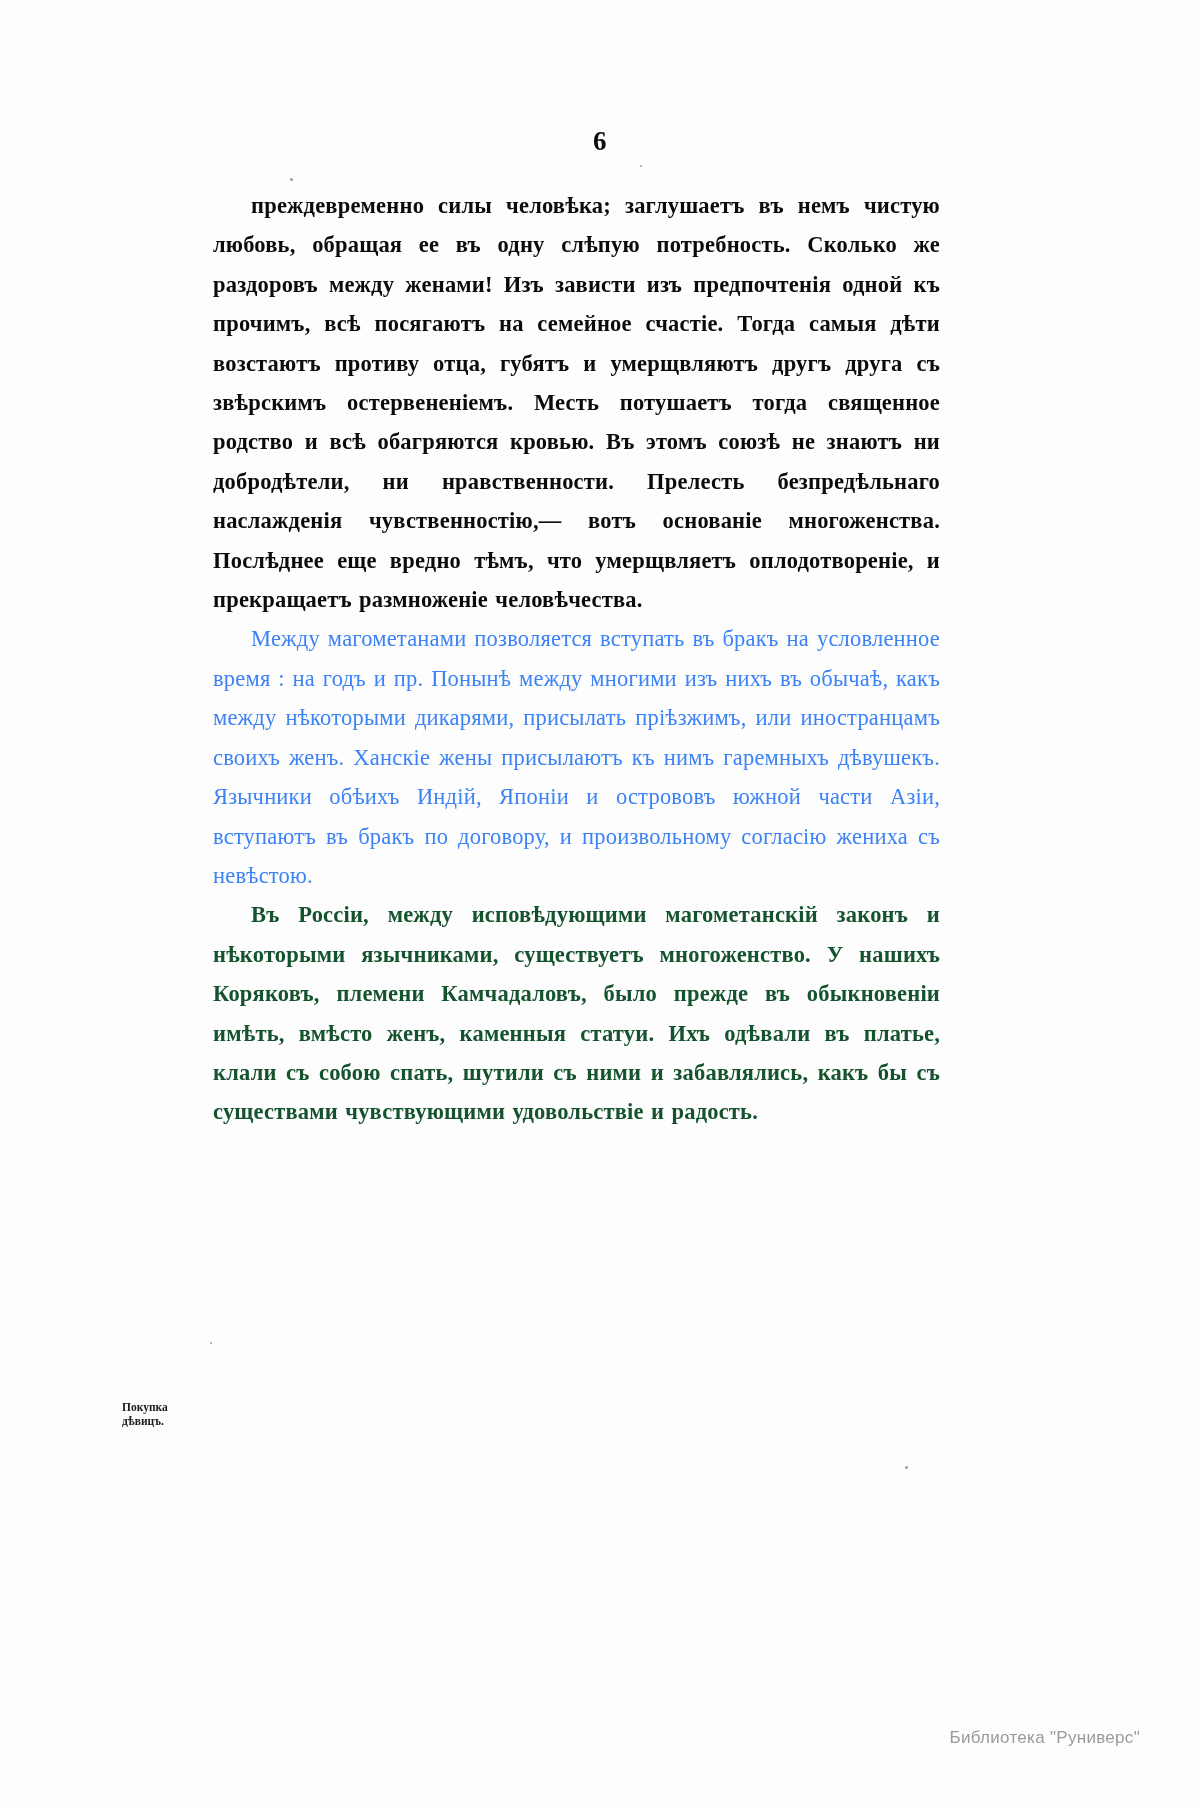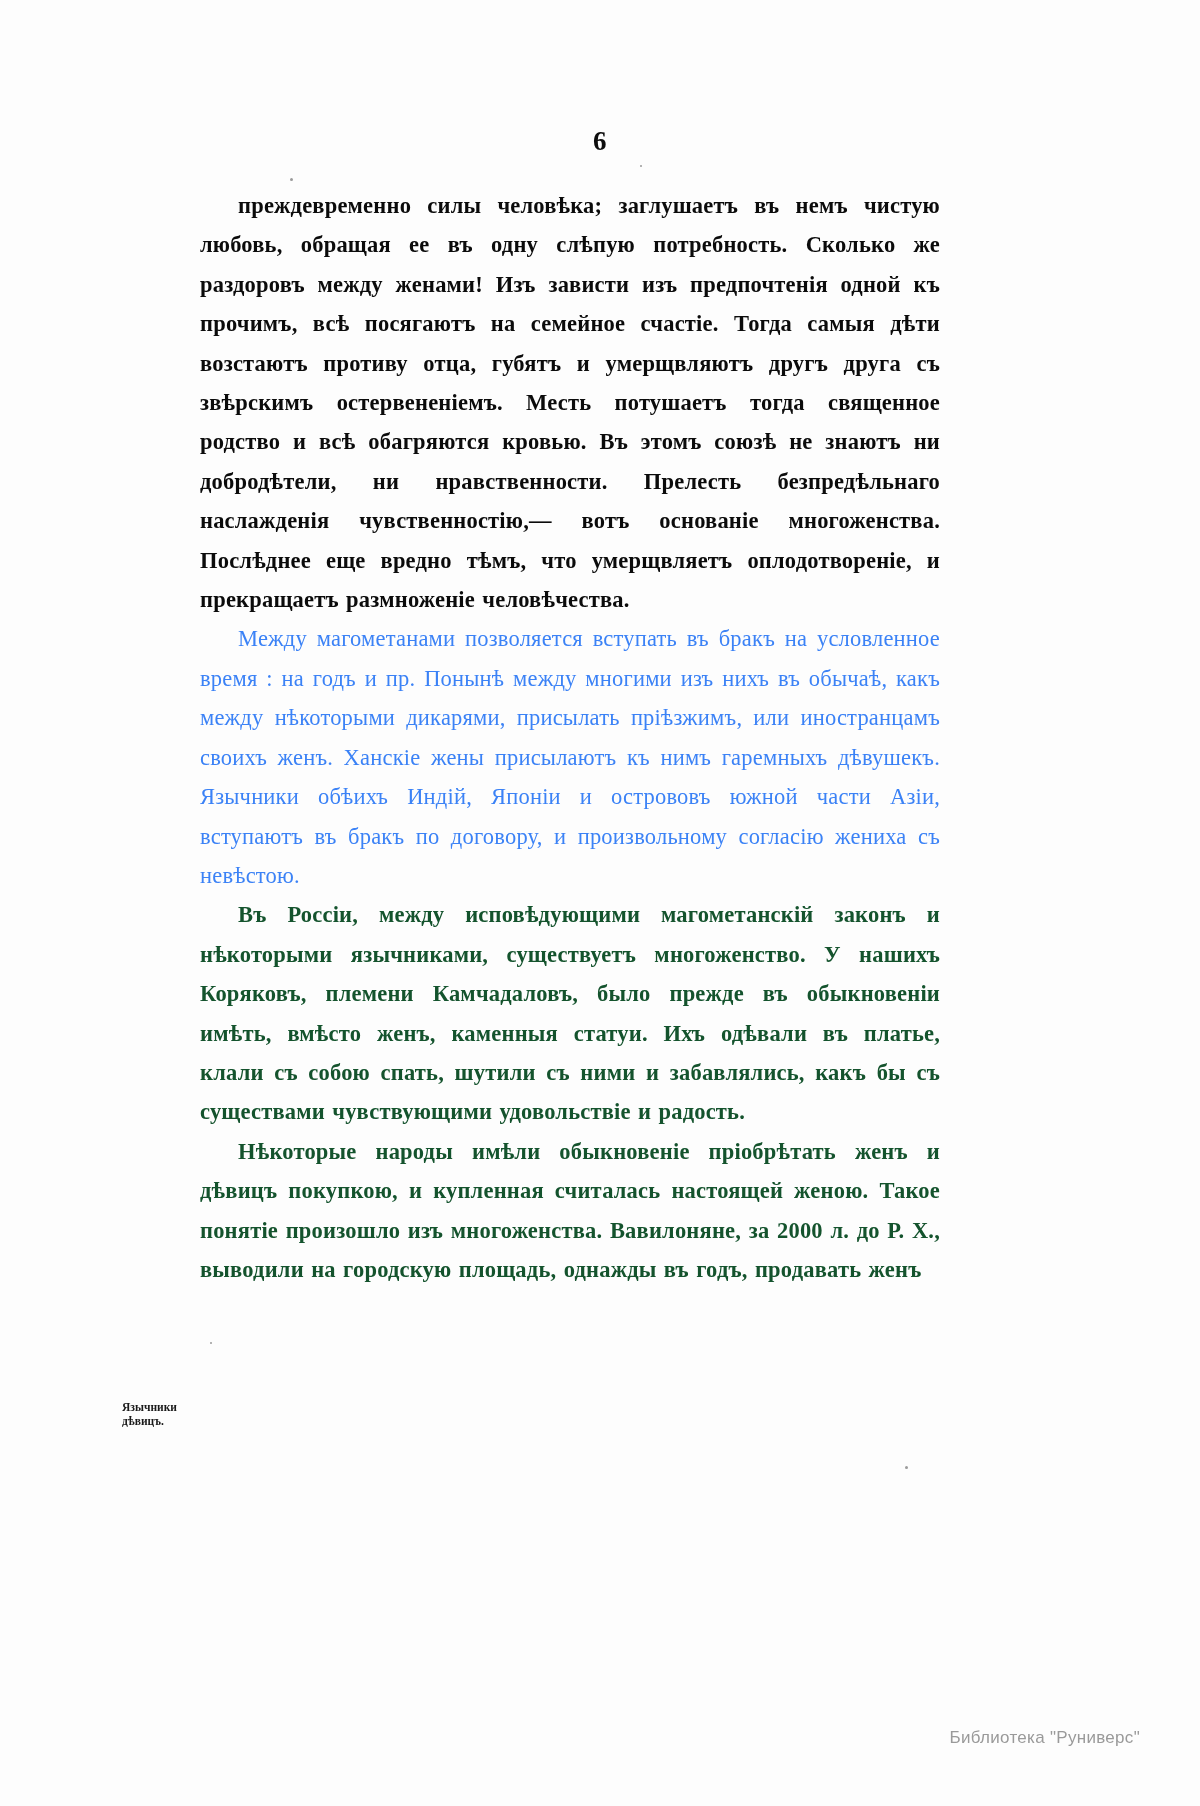--- a/index.html
+++ b/index.html
@@ -41,21 +41,21 @@
     top: 186px;
     width: 740px;
   }
   .para {
     font-size: 22.5px;
     line-height: 39.4px;
     text-align: justify;
     text-justify: inter-word;
     color: #0b0b0b;
     font-weight: bold;
-    margin: 0 0 0 0;
+    margin: 0 0 0 13px;
     letter-spacing: 0.2px;
     word-spacing: 1.5px;
   }
   .para + .para {
     margin-top: 0px;
   }
   .para.indent {
     text-indent: 38px;
   }
   
@@ -100,24 +100,23 @@
 <body>
 
 <div class="page">
 
   <div class="page-number">6</div>
 
   <div class="text-block">
     <p class="para indent">преждевременно силы человѣка; заглушаетъ въ немъ чистую любовь, обращая ее въ одну слѣпую потребность. Сколько же раздоровъ между женами! Изъ зависти изъ предпочтенія одной къ прочимъ, всѣ посягаютъ на семейное счастіе. Тогда самыя дѣти возстаютъ противу отца, губятъ и умерщвляютъ другъ друга съ звѣрскимъ остервененіемъ. Месть потушаетъ тогда священное родство и всѣ обагряются кровью. Въ этомъ союзѣ не знаютъ ни добродѣтели, ни нравственности. Прелесть безпредѣльнаго наслажденія чувственностію,— вотъ основаніе многоженства. Послѣднее еще вредно тѣмъ, что умерщвляетъ оплодотвореніе, и прекращаетъ размноженіе человѣчества.</p>
     <p class="para indent lighter">Между магометанами позволяется вступать въ бракъ на условленное время : на годъ и пр. Понынѣ между многими изъ нихъ въ обычаѣ, какъ между нѣкоторыми дикарями, присылать пріѣзжимъ, или иностранцамъ своихъ женъ. Ханскіе жены присылаютъ къ нимъ гаремныхъ дѣвушекъ. Язычники обѣихъ Индій, Японіи и острововъ южной части Азіи, вступаютъ въ бракъ по договору, и произвольному согласію жениха съ невѣстою.</p>
     <p class="para indent faded">Въ Россіи, между исповѣдующими магометанскій законъ и нѣкоторыми язычниками, существуетъ многоженство. У нашихъ Коряковъ, племени Камчадаловъ, было прежде въ обыкновеніи имѣть, вмѣсто женъ, каменныя статуи. Ихъ одѣвали въ платье, клали съ собою спать, шутили съ ними и забавлялись, какъ бы съ существами чувствующими удовольствіе и радость.</p>
-    <p class="para indent faded">Нѣкоторые народы имѣли обыкновеніе пріобрѣтать женъ и дѣвицъ покупкою, и купленная считалась настоящей женою. Такое понятіе произошло изъ многоженства. Вавилоняне, за 2000 л. до Р. Х., выводили на городскую площадь, однажды въ годъ, продавать женъ</p>
   </div>
 
-  <div class="margin-note">Язычники дѣвицъ.</div>
+  <div class="margin-note">Покупка дѣвицъ.</div>
 
   <div class="footer-mark">Библиотека "Руниверс"</div>
 
   <span class="speck" style="left:290px; top:178px; width:3px; height:3px;"></span>
   <span class="speck" style="left:640px; top:165px; width:2px; height:2px;"></span>
   <span class="speck" style="left:905px; top:1466px; width:3px; height:3px;"></span>
   <span class="speck" style="left:210px; top:1342px; width:2px; height:2px;"></span>
 </div>
 
 </body></html>

